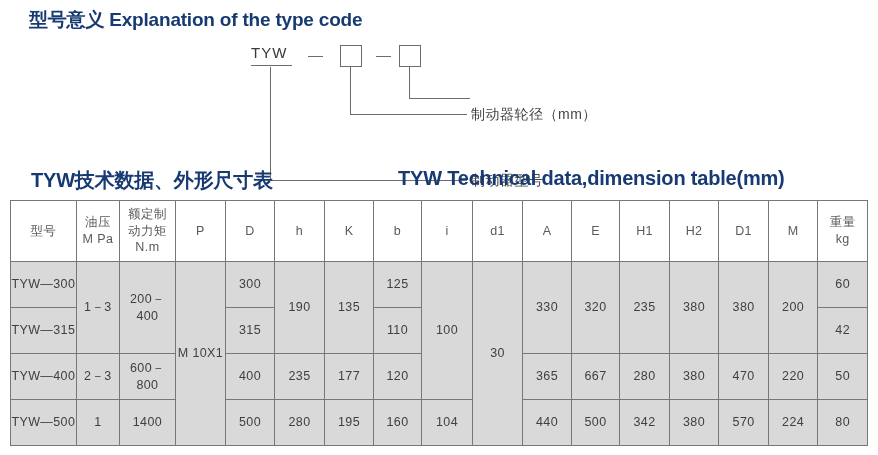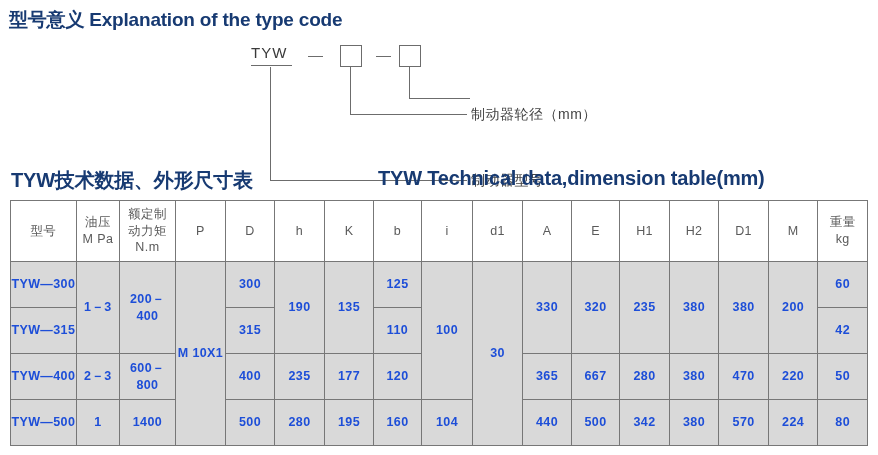--- a/index.html
+++ b/index.html
@@ -15,20 +15,21 @@
     overflow: hidden;
   }
 
   
   .title {
     position: absolute;
     color: #173a72;
     font-weight: bold;
     letter-spacing: -0.2px;
     white-space: nowrap;
+    margin-left: 20px;
   }
   #title-typecode {
     left: 9px;
     top: 7px;
     font-size: 19px;
   }
   #title-table-cn {
     left: 11px;
     top: 167px;
     font-size: 20px;
@@ -131,22 +132,21 @@
     letter-spacing: 0.4px;
   }
   #spec-table thead th {
     background: #ffffff;
     height: 60px;
     color: #5a5a5a;
   }
   #spec-table tbody td {
     background: #d9d9d9;
     height: 45px;
-    color: #1d4ed8;
-    font-weight: bold;
+    color: #404040;
   }
   .hdr-stack { display: block; }
   .model-cell { letter-spacing: 0px; }
 </style>
 </head>
 <body>
 
 <div class="title" id="title-typecode">型号意义 Explanation of the type code</div>
 
 <div id="typecode-diagram">

